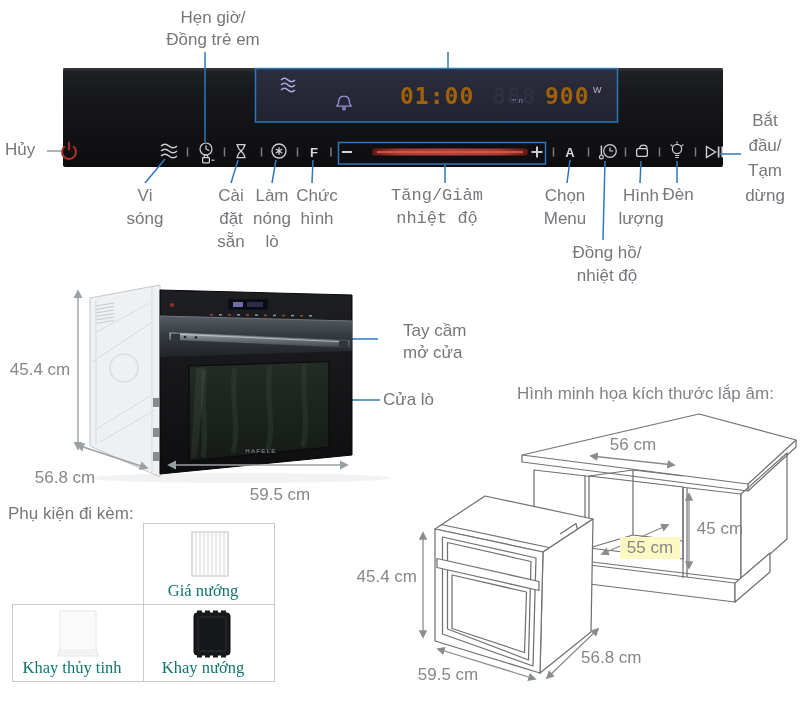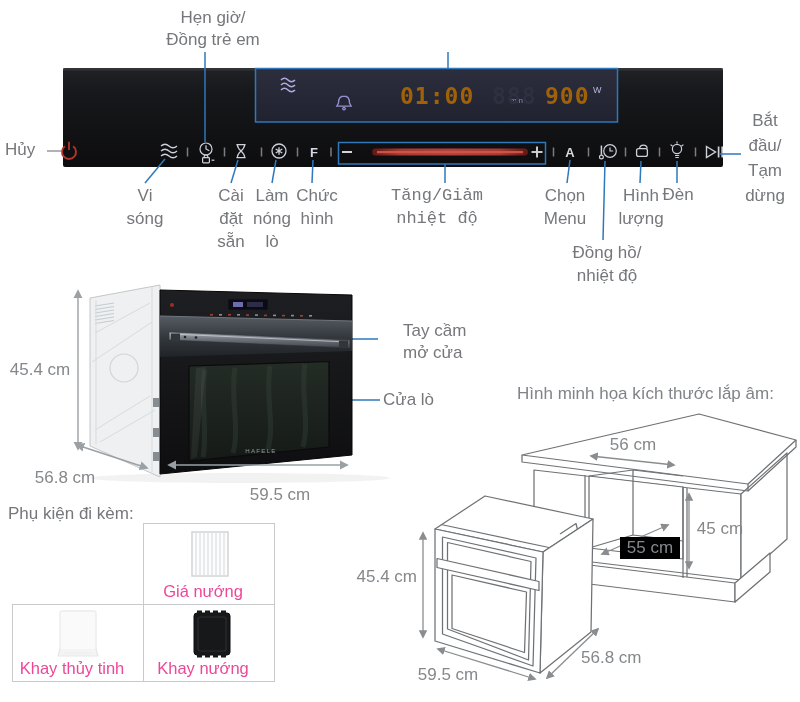--- a/index.html
+++ b/index.html
@@ -9,23 +9,23 @@
   .lbl{position:absolute;color:#75777b;font-size:17px;line-height:1.32;white-space:pre-line;}
   .ctr{text-align:center;}
   .rgt{text-align:right;}
   .dim{color:#85888b;}
   .seg{position:absolute;font-family:"DejaVu Sans Mono",monospace;font-weight:bold;
        color:#a16207;font-size:23px;letter-spacing:1px;}
   .seg-ghost{color:#2e3040;}
   .seg-sub{position:absolute;font-family:"Liberation Sans",sans-serif;color:#8d87c6;font-size:8px;}
   .cell{position:absolute;border:1px solid #c8cacc;background:#fff;box-sizing:border-box;}
   .cell .cap{position:absolute;left:0;right:12px;bottom:3px;text-align:center;
-             color:#ec4899;font-size:16.5px;}
+             color:#0f766e;font-size:16.5px;font-family:Liberation Serif, serif;}
   .cell svg{position:absolute;}
-  .bg-white{background:#000000;padding:0 2px;}
+  .bg-white{background:#fef9c3;padding:0 2px;}
 </style>
 </head>
 <body>
 
 <div id="canvas">
 
 <svg width="800" height="702" viewBox="0 0 800 702">
   <defs>
     <linearGradient id="panelGrad" x1="0" y1="0" x2="0" y2="1">
       <stop offset="0" stop-color="#212226"></stop>

